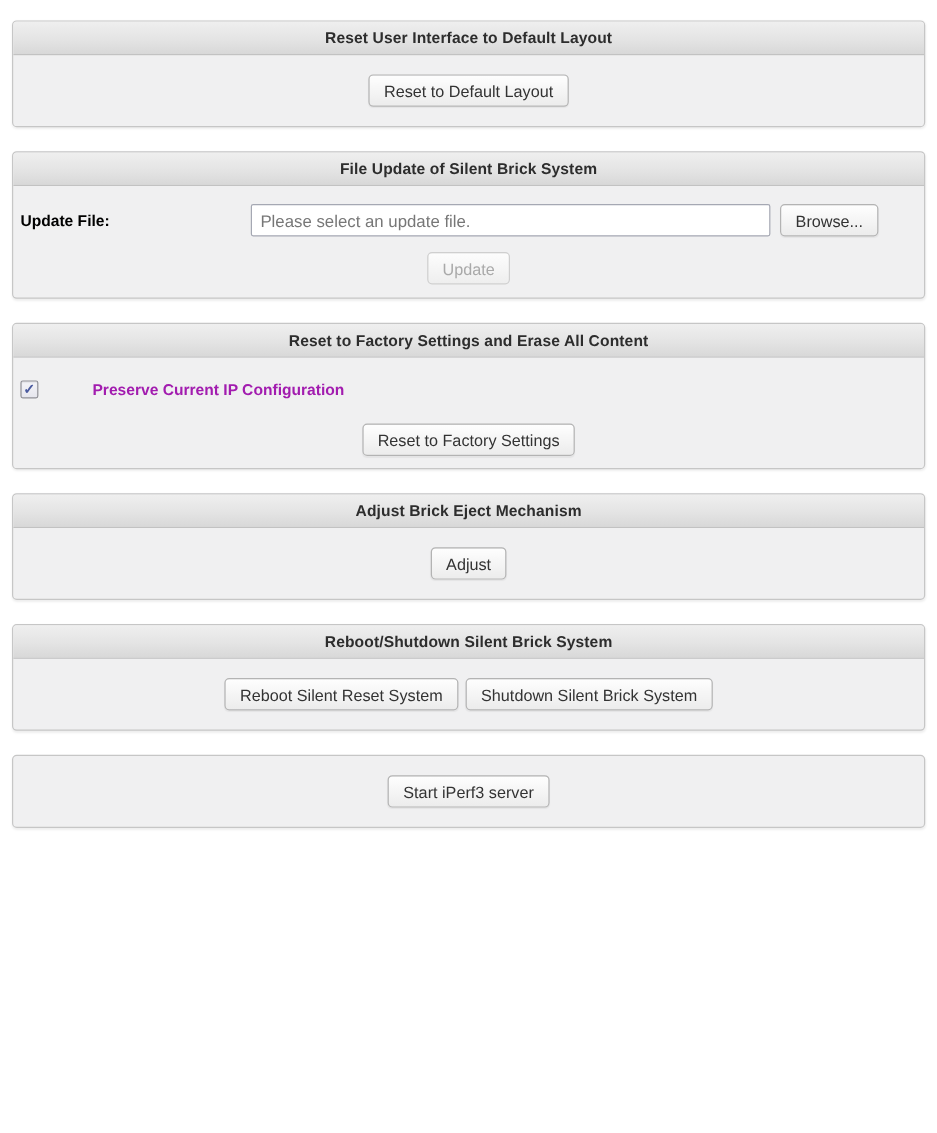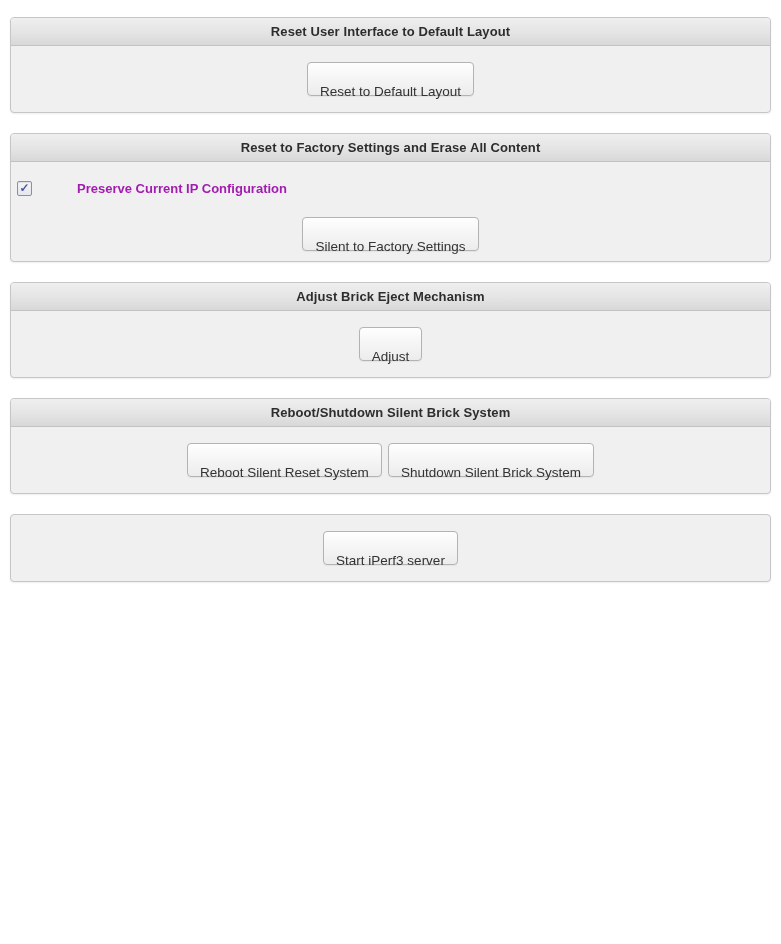--- a/index.html
+++ b/index.html
@@ -28,21 +28,21 @@
     font-size:13px;font-weight:bold;color:#2d2d2d;
     letter-spacing:.1px;
   }
   .panel-body{padding:16px 0;}
   .button-row{display:flex;justify-content:center;gap:6px;}
   .btn{
     font-family:"Liberation Sans", sans-serif;
     font-size:13.5px;color:#333333;
     background:linear-gradient(to bottom,#fefefe,#ececec);
     border:1px solid #b3b3b3;border-radius:4px;
-    height:27px;padding:16px 12px;box-sizing:border-box;
+    height:27px;padding:1px 12px;box-sizing:border-box;
     box-shadow:0 1px 1px rgba(0,0,0,.05);
     cursor:pointer;line-height:25px;
   }
   .btn--disabled{
     color:#a9a9a9;border-color:#cfcfcf;
     background:linear-gradient(to bottom,#fdfdfd,#eeeeee);
     box-shadow:none;cursor:default;
   }
   
   .panel--file-update .panel-body{padding:15px 0 11px 0;}
@@ -85,33 +85,48 @@
     <section class="panel panel--reset-ui">
       <div class="panel-header">
         <h2 class="panel-title">Reset User Interface to Default Layout</h2>
       </div>
       <div class="panel-body">
         <div class="button-row">
           <button class="btn" type="button">Reset to Default Layout</button>
         </div>
       </div>
     </section>
+    <section class="panel panel--file-update">
+      <div class="panel-header">
+        <h2 class="panel-title">File Update of Silent Brick System</h2>
+      </div>
+      <div class="panel-body">
+        <div class="file-row">
+          <label class="file-label">Update File:</label>
+          <input class="file-input" type="text" placeholder="Please select an update file." style="">
+          <button class="btn" type="button">Browse...</button>
+        </div>
+        <div class="button-row">
+          <button class="btn btn--disabled" type="button" aria-disabled="true">Update</button>
+        </div>
+      </div>
+    </section>
     <section class="panel panel--factory-reset">
       <div class="panel-header">
         <h2 class="panel-title">Reset to Factory Settings and Erase All Content</h2>
       </div>
       <div class="panel-body">
         <div class="checkbox-row">
           <span class="checkbox" role="checkbox" aria-checked="true">
             <span class="check-glyph">✓</span>
           </span>
           <span class="checkbox-label">Preserve Current IP Configuration</span>
         </div>
         <div class="button-row">
-          <button class="btn" type="button">Silent to Factory Settings</button>
+          <button class="btn" type="button">Reset to Factory Settings</button>
         </div>
       </div>
     </section>
     <section class="panel panel--adjust-eject">
       <div class="panel-header">
         <h2 class="panel-title">Adjust Brick Eject Mechanism</h2>
       </div>
       <div class="panel-body">
         <div class="button-row">
           <button class="btn" type="button">Adjust</button>

